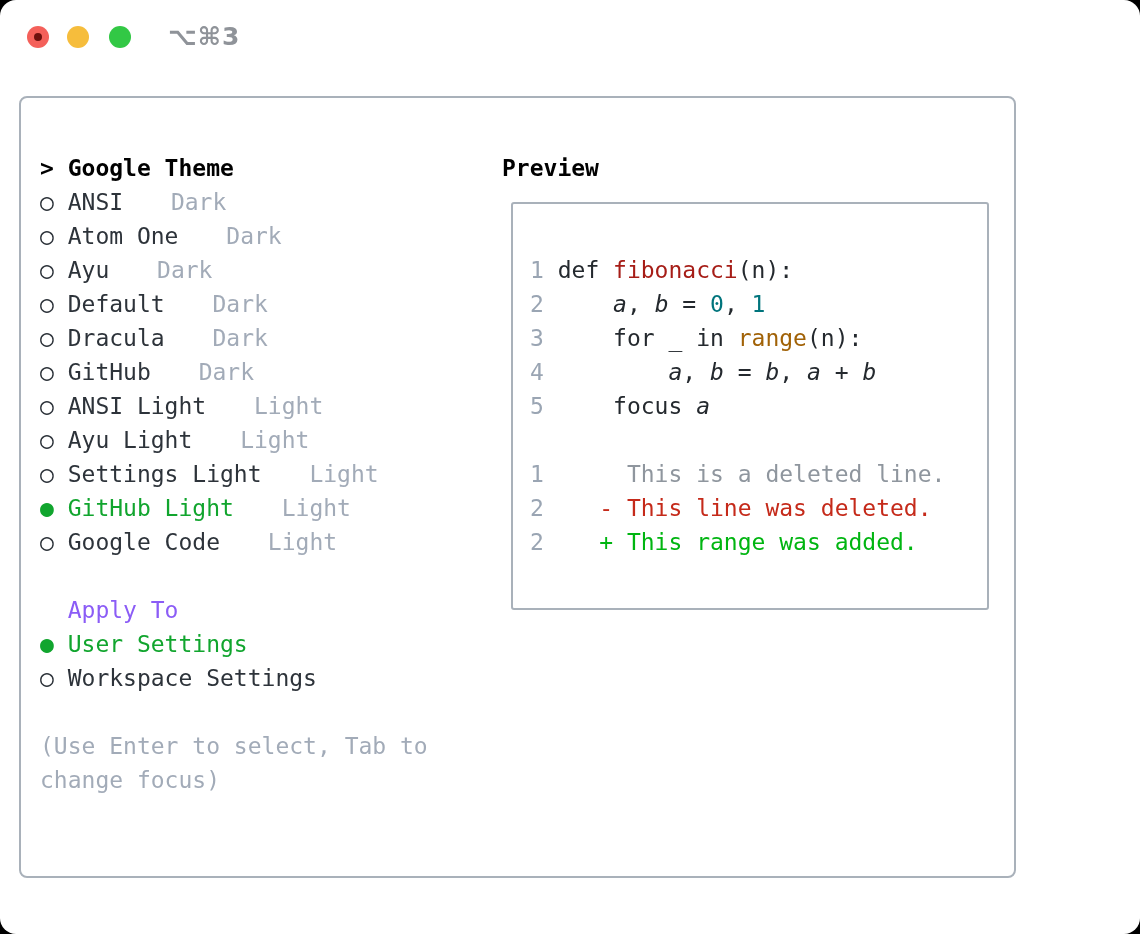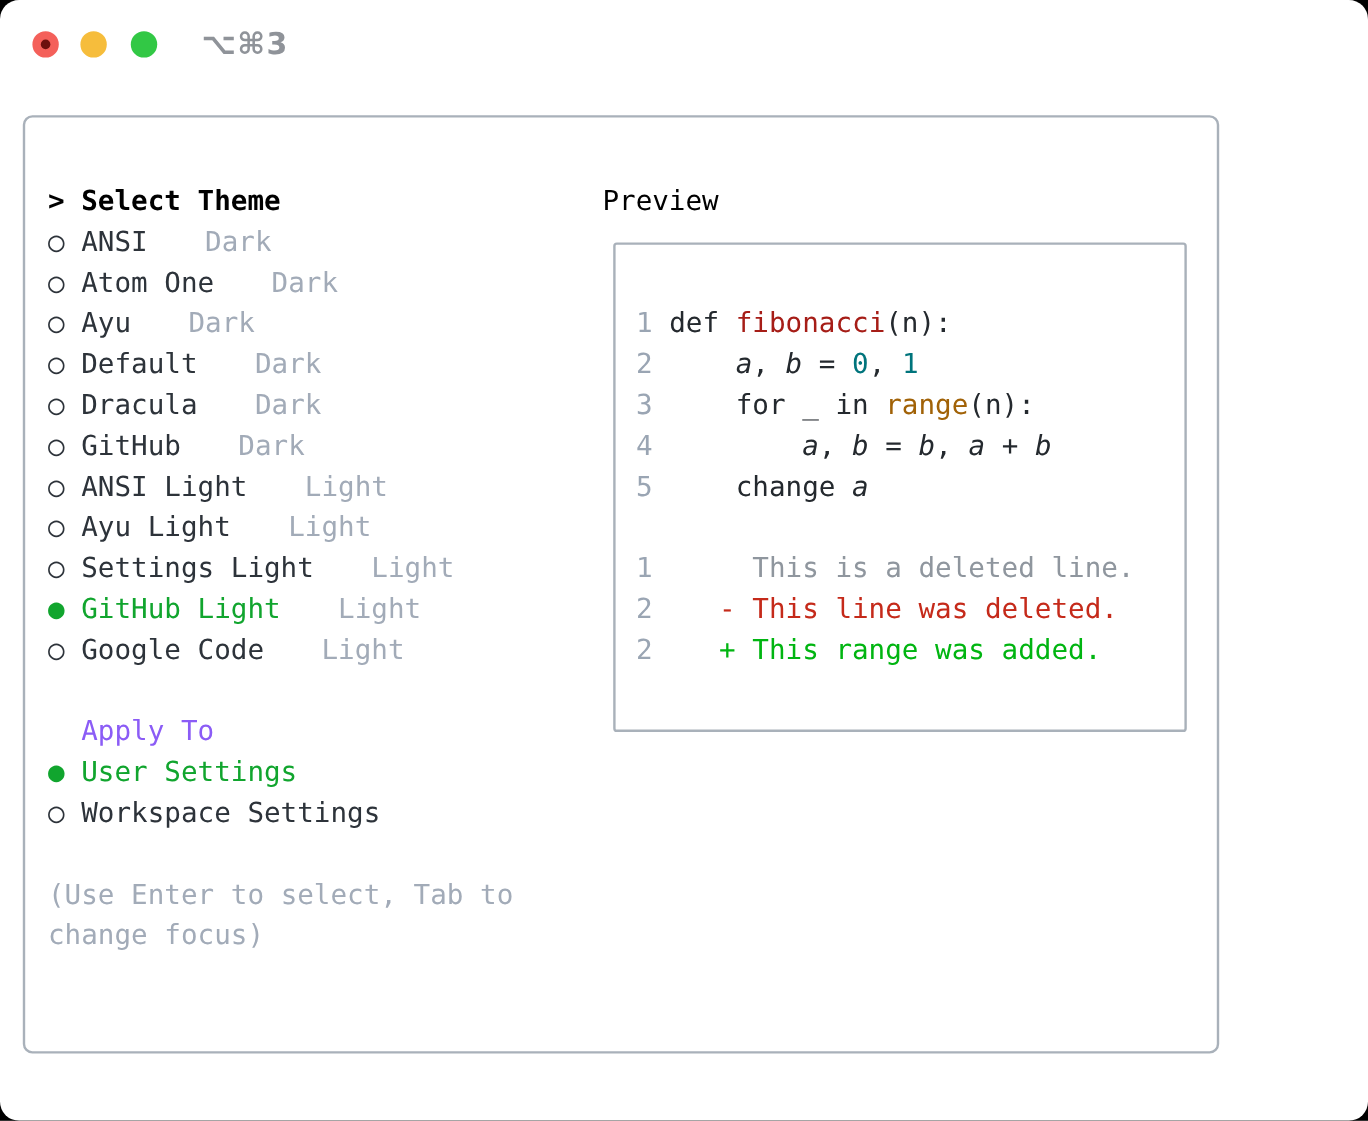--- a/index.html
+++ b/index.html
@@ -32,21 +32,21 @@
   .marker{display:inline-block;width:2ch;}
   .left-col{position:absolute;left:19px;top:53px;}
   .header-line{font-weight:bold;color:#000;}
   .isuffix{color:#a2abb8;white-space:pre;margin-left:34px;}
   .selected .marker,.selected .iname,.selected .ilabel{color:#11a52e;}
   .apply-header{color:#8b5cf6;}
   .hint{color:#a2abb8;}
   
   .preview-title{
     position:absolute;left:481px;top:53px;height:34px;line-height:34px;
-    font-size:23px;font-weight:normal;color:#000;white-space:pre;
+    font-size:23px;font-weight:bold;color:#000;white-space:pre;
   }
   .preview-box{
     position:absolute;left:490px;top:104px;width:474px;height:404px;
     border:2px solid #a9b1ba;border-radius:3px;background:#fff;
   }
   .code-area{position:absolute;left:17px;top:49px;}
   .cline{height:34px;line-height:34px;font-size:23px;white-space:pre;color:#24292e;}
   .lnum{display:inline-block;width:2ch;color:#9aa5b3;}
   .func{color:#a61d17;}
   .numlit{color:#00747c;}
@@ -64,21 +64,21 @@
   <span class="tl red">
       <span class="dot"></span>
     </span>
   <span class="tl yellow"></span>
   <span class="tl green"></span>
   <span class="shortcut">⌥⌘3</span>
 
   <div class="panel">
 
     <div class="left-col">
-      <div class="tui-line header-line"><span class="marker">&gt;</span><span>Select Theme</span></div>
+      <div class="tui-line header-line"><span class="marker">&gt;</span><span>Google Theme</span></div>
 
       <div class="tui-line"><span class="marker">○</span><span class="iname">ANSI</span><span class="isuffix"> Dark</span></div>
       <div class="tui-line"><span class="marker">○</span><span class="iname">Atom One</span><span class="isuffix"> Dark</span></div>
       <div class="tui-line"><span class="marker">○</span><span class="iname">Ayu</span><span class="isuffix"> Dark</span></div>
       <div class="tui-line"><span class="marker">○</span><span class="iname">Default</span><span class="isuffix"> Dark</span></div>
       <div class="tui-line"><span class="marker">○</span><span class="iname">Dracula</span><span class="isuffix"> Dark</span></div>
       <div class="tui-line"><span class="marker">○</span><span class="iname">GitHub</span><span class="isuffix"> Dark</span></div>
       <div class="tui-line"><span class="marker">○</span><span class="iname">ANSI Light</span><span class="isuffix"> Light</span></div>
       <div class="tui-line"><span class="marker">○</span><span class="iname">Ayu Light</span><span class="isuffix"> Light</span></div>
       <div class="tui-line"><span class="marker">○</span><span class="iname">Settings Light</span><span class="isuffix"> Light</span></div>
@@ -98,21 +98,21 @@
     </div>
 
     <div class="preview-title">Preview</div>
 
     <div class="preview-box">
       <div class="code-area">
         <div class="cline"><span class="lnum">1</span><span>def </span><span class="func">fibonacci</span><span>(n):</span></div>
         <div class="cline"><span class="lnum">2</span><span>    </span><span class="pyvar">a</span><span>, </span><span class="pyvar">b</span><span> = </span><span class="numlit">0</span><span>, </span><span class="numlit">1</span></div>
         <div class="cline"><span class="lnum">3</span><span>    for _ in </span><span class="builtin">range</span><span>(n):</span></div>
         <div class="cline"><span class="lnum">4</span><span>        </span><span class="pyvar">a</span><span>, </span><span class="pyvar">b</span><span> = </span><span class="pyvar">b</span><span>, </span><span class="pyvar">a</span><span> + </span><span class="pyvar">b</span></div>
-        <div class="cline"><span class="lnum">5</span><span>    change </span><span class="pyvar">a</span></div>
+        <div class="cline"><span class="lnum">5</span><span>    focus </span><span class="pyvar">a</span></div>
 
         <div class="cline"></div>
 
         <div class="cline"><span class="lnum">1</span><span class="context">     This is a deleted line.</span></div>
         <div class="cline"><span class="lnum">2</span><span class="deleted">   - This line was deleted.</span></div>
         <div class="cline"><span class="lnum">2</span><span class="added">   + This range was added.</span></div>
       </div>
     </div>
 
   </div>

